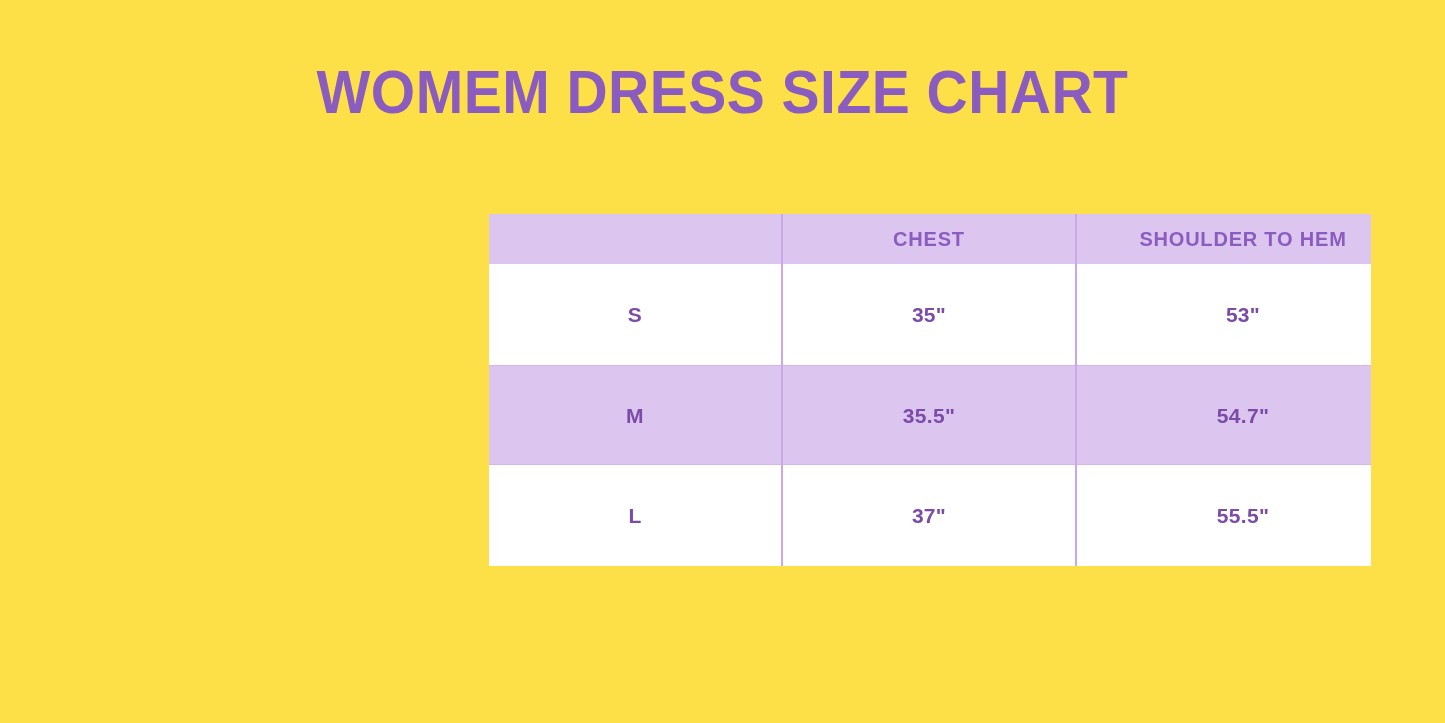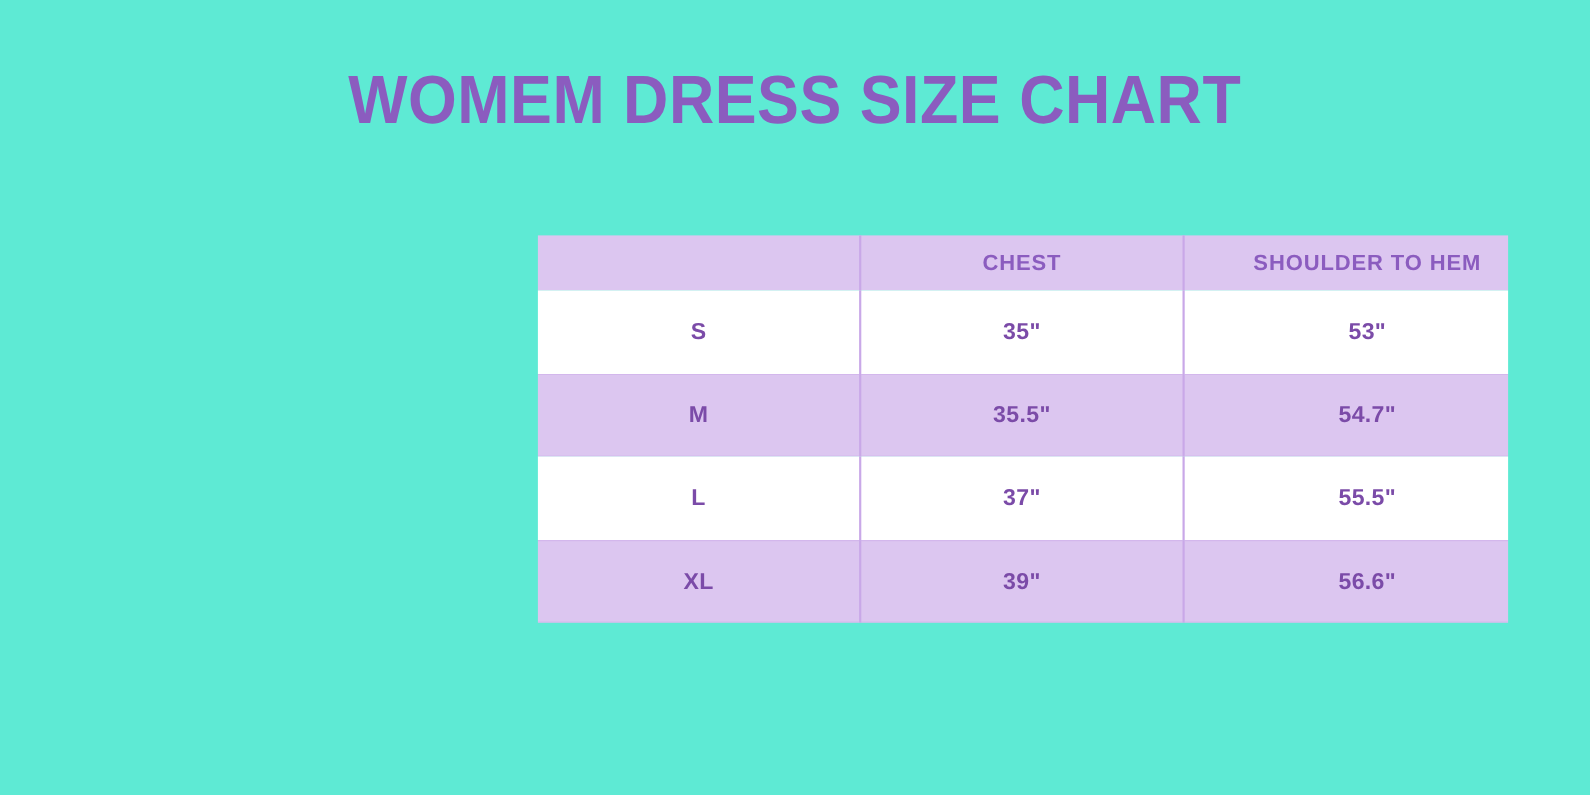--- a/index.html
+++ b/index.html
@@ -14,21 +14,21 @@
     background: #ffffff;
     font-family: "Liberation Sans", "DejaVu Sans", sans-serif;
     overflow: hidden;
     position: relative;
   }
 
   .page {
     position: relative;
     width: 1445px;
     height: 723px;
-    background: #5eead4;
+    background: #fde047;
   }
 
   
   .chart-title {
     position: absolute;
     left: 0;
     top: 56px;
     width: 1445px;
     text-align: center;
     font-family: "Liberation Sans", "DejaVu Sans", sans-serif;
@@ -145,22 +145,17 @@
         <tr class="row-shaded">
           <td>M</td>
           <td>35.5"</td>
           <td class="cell-last">54.7"</td>
         </tr>
         <tr class="row-plain">
           <td>L</td>
           <td>37"</td>
           <td class="cell-last">55.5"</td>
         </tr>
-        <tr class="row-shaded">
-          <td>XL</td>
-          <td>39"</td>
-          <td class="cell-last">56.6"</td>
-        </tr>
       </tbody>
     </table>
   </div>
 
 </div>
 
 </body></html>

